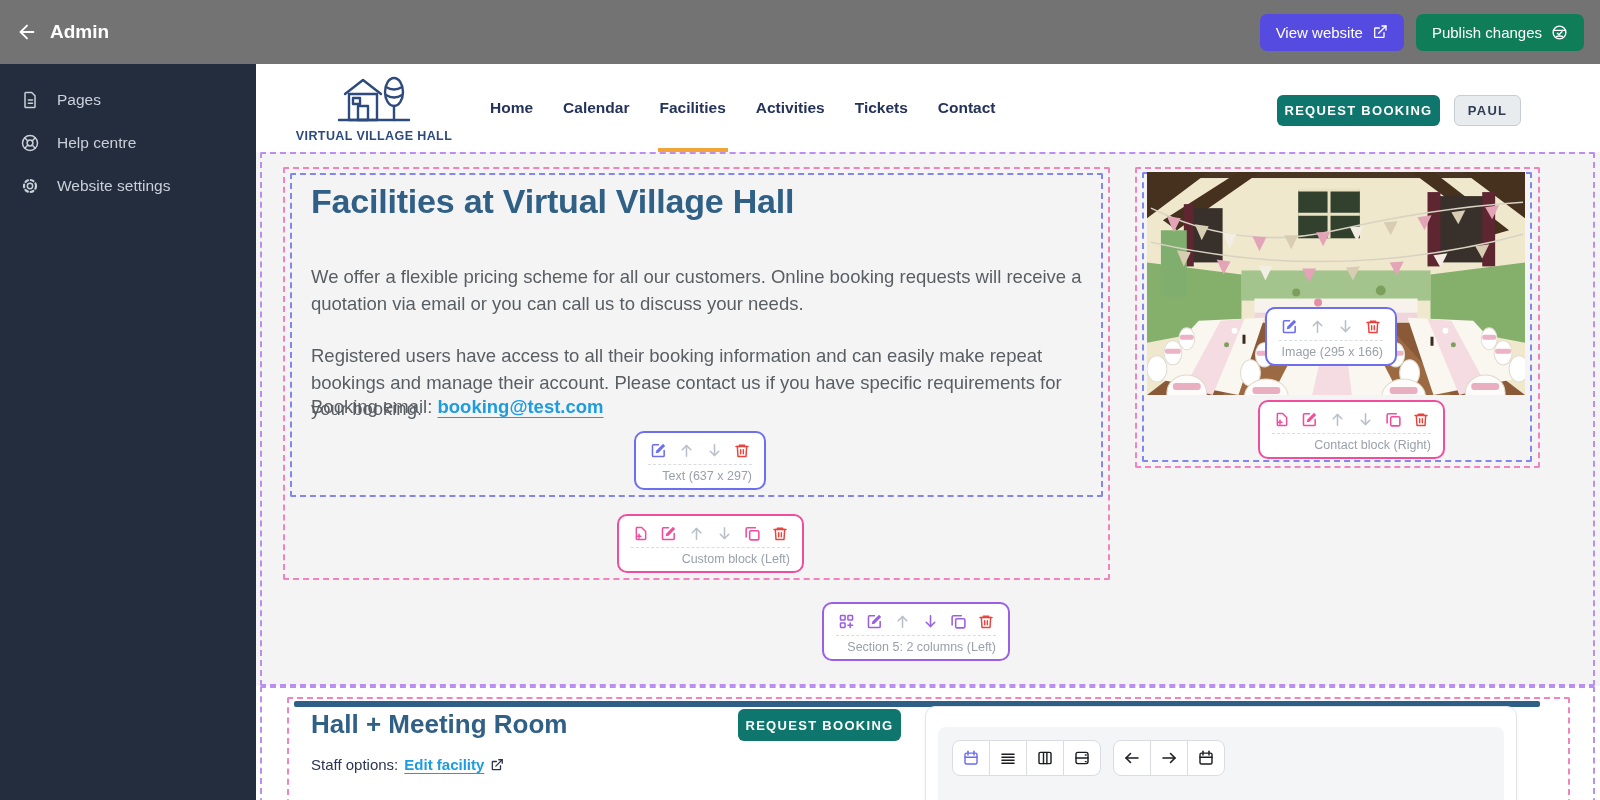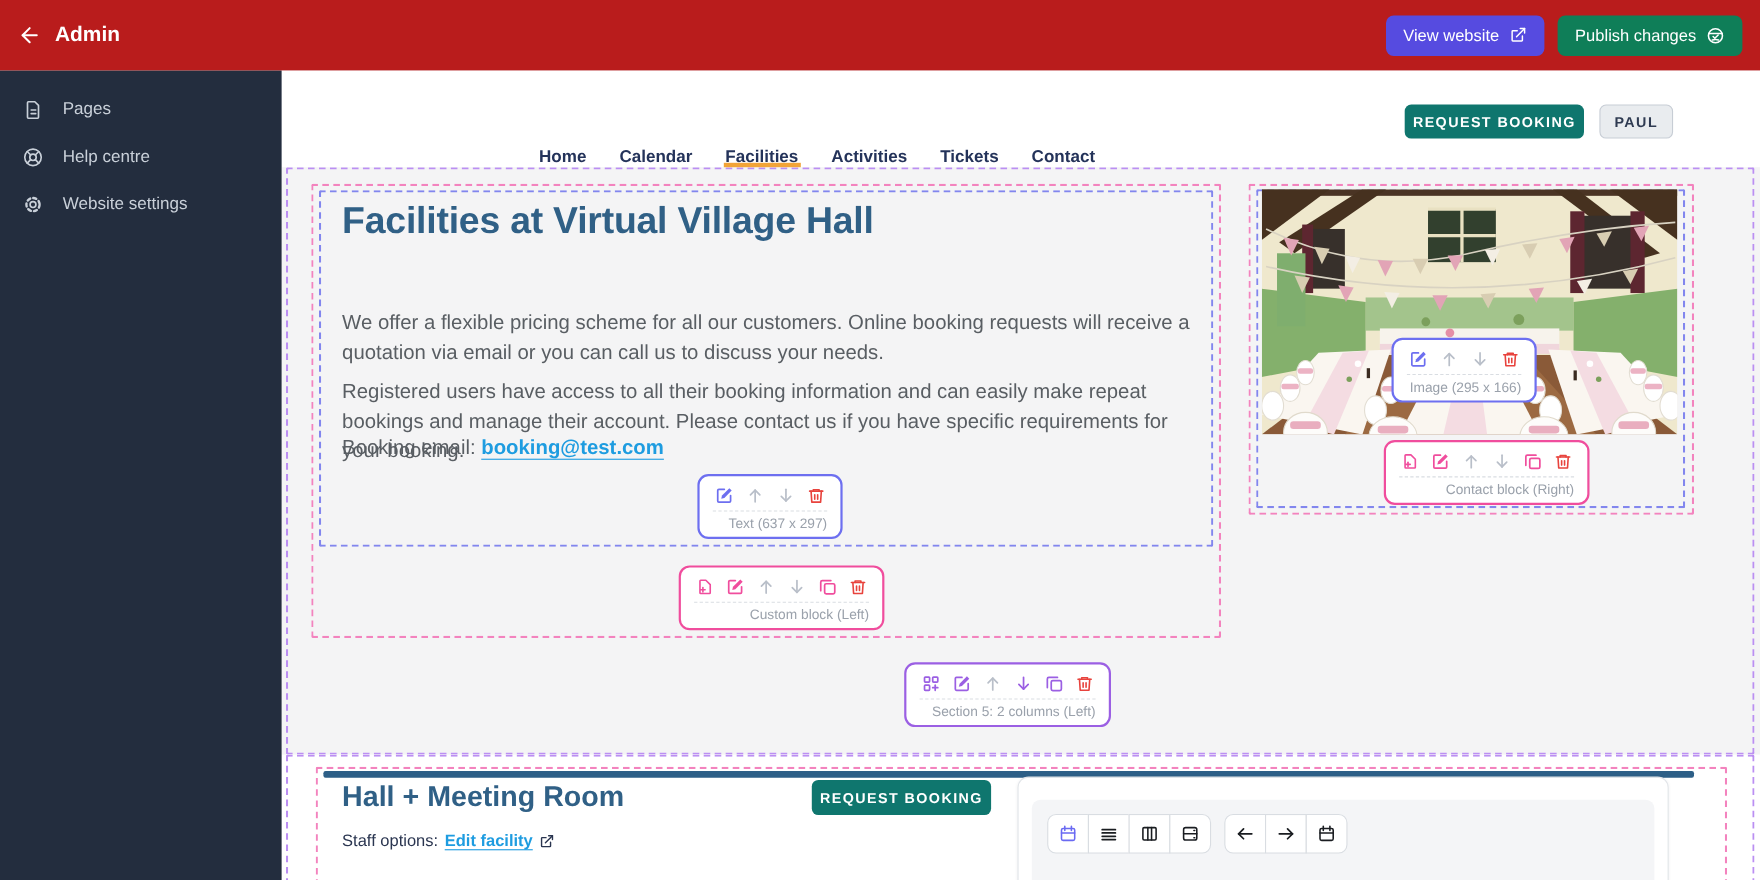--- a/index.html
+++ b/index.html
@@ -1,55 +1,55 @@
 <!DOCTYPE html>
 <html><head>
 <meta charset="utf-8">
 <style>
   * { margin:0; padding:0; box-sizing:border-box; }
   html,body { width:1600px; height:800px; overflow:hidden; font-family:"Liberation Sans","DejaVu Sans",sans-serif; background:#f4f4f5; }
 
   
-  .topbar { position:absolute; left:0; top:0; width:1600px; height:64px; background:#b91c1c; display:flex; align-items:center; padding:0 16px; z-index:50; }
+  .topbar { position:absolute; left:0; top:0; width:1600px; height:64px; background:#737373; display:flex; align-items:center; padding:0 16px; z-index:50; }
   .back-group { display:flex; align-items:center; gap:12px; color:#fff; cursor:pointer; }
   .back-group .title { font-size:19px; font-weight:700; color:#fff; }
   .topbar-actions { margin-left:auto; display:flex; gap:12px; }
   .btn-top { display:flex; align-items:center; gap:9px; height:37px; padding:0 16px; border-radius:7px; color:#fff; font-size:15px; font-weight:500; border:none; cursor:pointer; }
   .btn-view { background:#564be0; }
   .btn-publish { background:#0f7e58; }
 
   
   .sidebar { position:absolute; left:0; top:64px; width:256px; height:736px; background:#232d3e; padding-top:14px; z-index:40; }
   .side-item { display:flex; align-items:center; gap:17px; height:43px; padding:0 20px; color:#c9d0d9; font-size:15.5px; cursor:pointer; }
   .side-item svg { flex:0 0 auto; }
 
   
   .preview { position:absolute; left:256px; top:64px; width:1344px; height:736px; background:#f4f4f5; overflow:hidden; }
 
   
   .site-header { position:absolute; left:0; top:0; width:1344px; height:88px; background:#ffffff; z-index:5; }
   .logo { position:absolute; left:43px; top:4px; width:150px; height:80px; display:flex; flex-direction:column; align-items:center; justify-content:center; gap:3px; }
   .logo-text { font-size:12.5px; font-weight:700; letter-spacing:0.4px; color:#2d4a7c; white-space:nowrap; }
   .site-nav { position:absolute; left:234px; top:0; height:88px; display:flex; gap:30px; align-items:center; }
-  .nav-item { position:relative; height:88px; display:flex; align-items:flex-end; font-size:15.5px; font-weight:700; color:#24335a; cursor:pointer; }
+  .nav-item { position:relative; height:88px; display:flex; align-items:center; font-size:15.5px; font-weight:700; color:#24335a; cursor:pointer; }
   .nav-item.active::after { content:""; position:absolute; left:50%; transform:translateX(-50%); bottom:0; width:70px; height:4px; background:#f2a438; }
   .btn-site-orange { position:absolute; display:flex; align-items:center; justify-content:center; background:#0f766e; color:#fff; font-size:13px; font-weight:700; letter-spacing:1.3px; border:none; border-radius:6px; cursor:pointer; }
   .hdr-request { left:1021px; top:31px; width:163px; height:31px; }
   .btn-paul { position:absolute; left:1198px; top:31px; width:67px; height:31px; display:flex; align-items:center; justify-content:center; background:#e9ecef; border:1px solid #c7cdd5; border-radius:6px; color:#2f3b52; font-size:13px; font-weight:700; letter-spacing:1.3px; cursor:pointer; }
 
   
   .dash { position:absolute; border:2px dashed; border-radius:2px; pointer-events:none; }
   .dash-purple { border-color:#bb8ff2; }
   .dash-pink { border-color:#f383be; }
   .dash-blue { border-color:#8286ee; }
 
   
   .h1 { position:absolute; left:55px; top:118px; font-size:34px; font-weight:700; color:#306086; letter-spacing:-0.2px; }
   .para { position:absolute; left:55px; width:772px; font-size:18.5px; line-height:26.5px; color:#595e63; }
-  .p1 { top:216px; }
+  .p1 { top:200px; }
   .p2 { top:279px; }
   .email-line { position:absolute; left:55px; top:332px; font-size:18.5px; color:#595e63; }
   .email-link { color:#1e9ce0; font-weight:700; text-decoration:underline; text-underline-offset:4px; cursor:pointer; }
 
   
   .ctrl { position:absolute; background:#fff; border:2px solid; border-radius:10px; padding:7px 12px 5px; text-align:right; z-index:10; }
   .ctrl-blue { border-color:#6d6ff0; }
   .ctrl-pink { border-color:#f04d9d; }
   .ctrl-purple { border-color:#9b5fe3; }
   .ctrl .icons { display:flex; align-items:center; justify-content:center; gap:11px; padding:2px 2px 5px; border-bottom:1px dashed #d9dde2; }
@@ -146,20 +146,35 @@
           <circle cx="12" cy="12" r="7.2" stroke-width="2.6" stroke-dasharray="3.4 3.4"></circle>
         </svg>
     </span>
     <span>Website settings</span>
   </div>
 </div>
 
 <div class="preview">
 
   <div class="site-header">
+    <div class="logo">
+      <span style="display:flex;">
+        <svg width="86" height="52" viewBox="0 0 86 52" fill="none" stroke="#2d4a7c" stroke-width="2.4" stroke-linecap="round" stroke-linejoin="round">
+          <path d="M14 20 L32 6 L50 20"></path>
+          <path d="M18 20 h28 v26 h-28 z"></path>
+          <rect x="27" y="32" width="10" height="14"></rect>
+          <rect x="22" y="24" width="7" height="6"></rect>
+          <ellipse cx="63" cy="18" rx="9" ry="14"></ellipse>
+          <path d="M55 13 q8 5 16 0 M55 21 q8 5 16 0"></path>
+          <path d="M63 32 v14"></path>
+          <path d="M8 46 h70"></path>
+        </svg>
+      </span>
+      <span class="logo-text">VIRTUAL VILLAGE HALL</span>
+    </div>
 
     <div class="site-nav">
       <div class="nav-item">
           <span>Home</span>
         </div>
       <div class="nav-item">
           <span>Calendar</span>
         </div>
       <div class="nav-item active">
           <span>Facilities</span>

